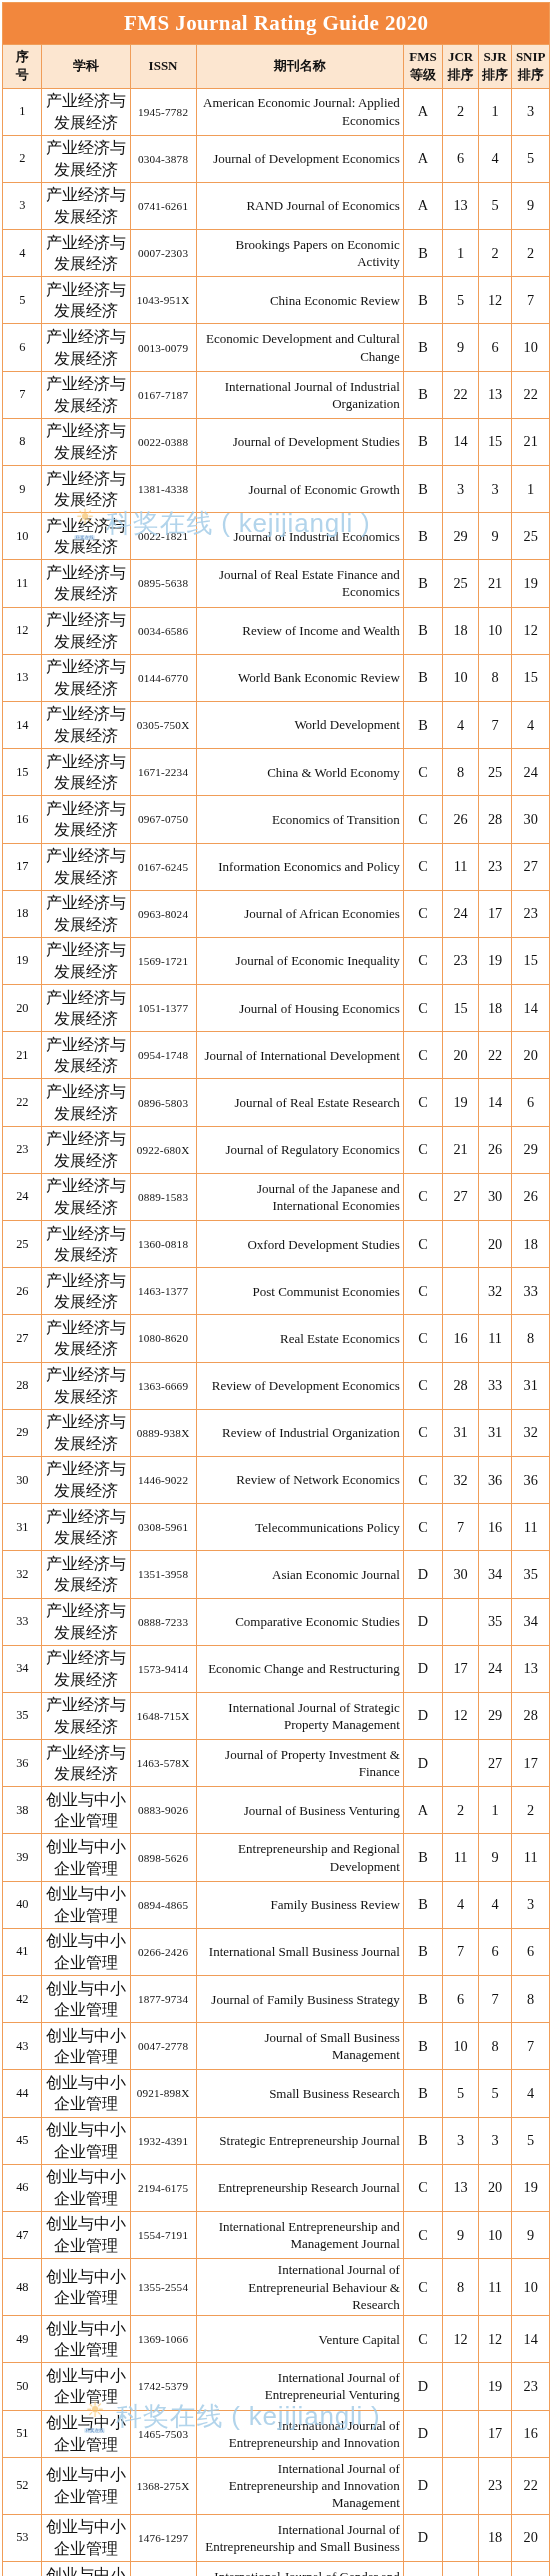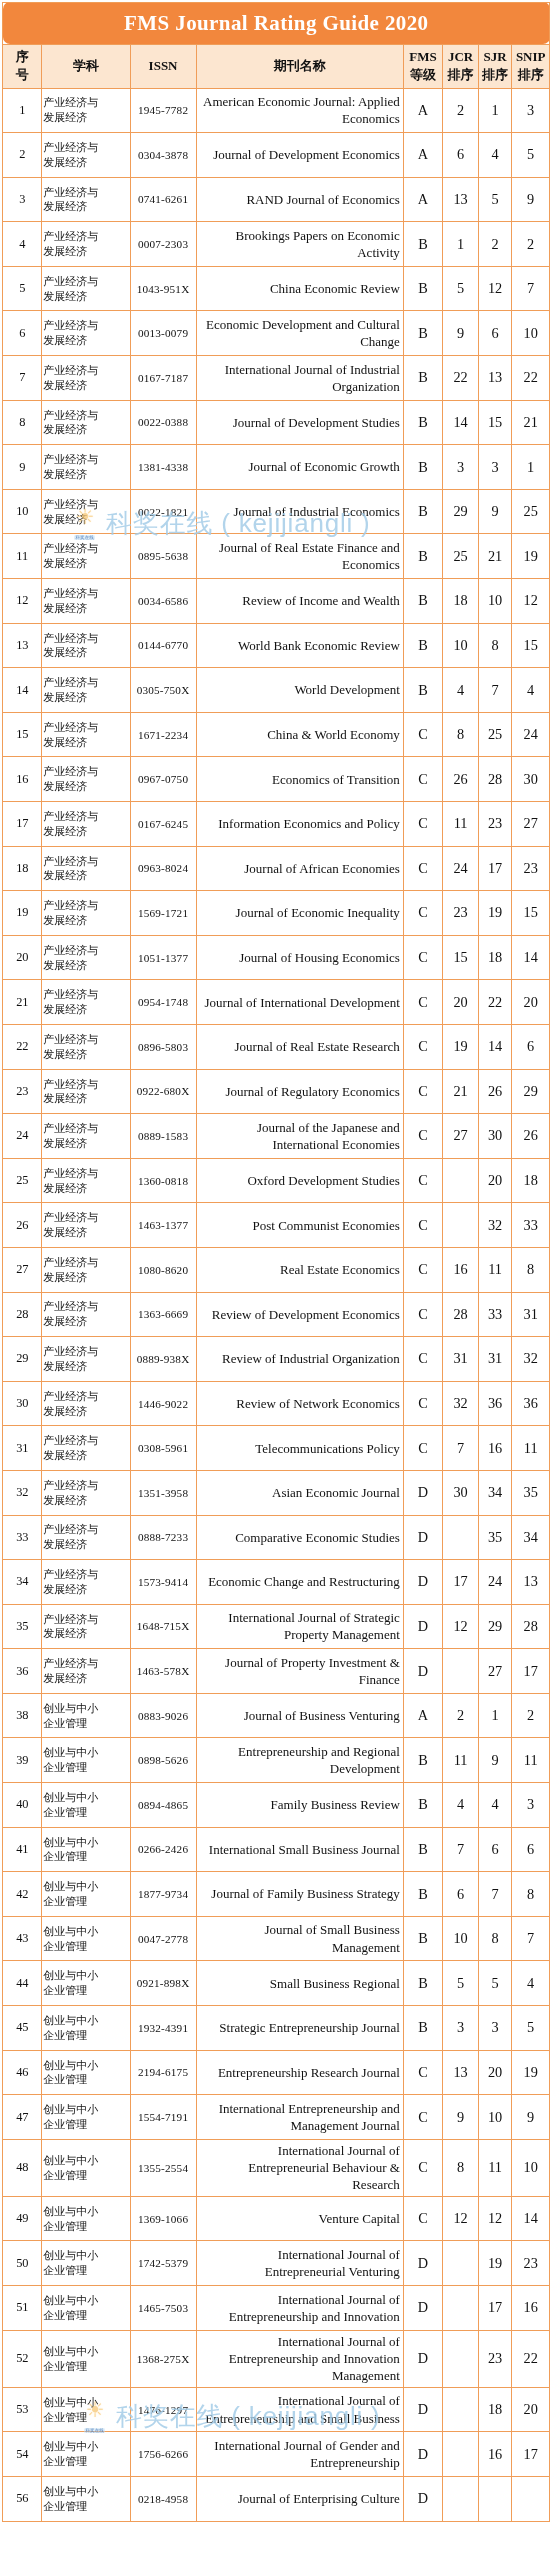--- a/index.html
+++ b/index.html
@@ -43,39 +43,39 @@
     background:#ffffff;
   }
   .title-cell{
     background:var(--title-bg);
     color:#ffffff;
     font-size:21px;
     font-weight:bold;
     text-align:center;
     height:39px;
     letter-spacing:0.4px;
-    border-radius:7px;
   }
   thead th.colhead{
     background:var(--header-bg);
     font-weight:bold;
     font-size:13px;
     text-align:center;
     height:40px;
     line-height:1.35;
     white-space:pre-line;
     padding:1.5px 0;
   }
   tbody td{height:39px;}
   .cell-no{
     text-align:center;
     font-size:12.4px;
   }
   .cell-subject{
-    font-size:11px;
+    text-align:center;
+    font-size:16px;
     line-height:1.35;
     white-space:pre-line;
     padding:1.5px 0.8px;
     margin-top:9px;
   }
   .cell-issn{
     text-align:center;
     font-size:11.2px;
     letter-spacing:0.2px;
   }
@@ -670,21 +670,21 @@
     <td class="cell-jcr">10</td>
     <td class="cell-sjr">8</td>
     <td class="cell-snip">7</td>
   </tr>
 
   <tr>
     <td class="cell-no">44</td>
     <td class="cell-subject">创业与中小
 企业管理</td>
     <td class="cell-issn">0921-898X</td>
-    <td class="cell-journal">Small Business Regional</td>
+    <td class="cell-journal">Small Business Research</td>
     <td class="cell-fms">B</td>
     <td class="cell-jcr">5</td>
     <td class="cell-sjr">5</td>
     <td class="cell-snip">4</td>
   </tr>
 
   <tr>
     <td class="cell-no">45</td>
     <td class="cell-subject">创业与中小
 企业管理</td>

